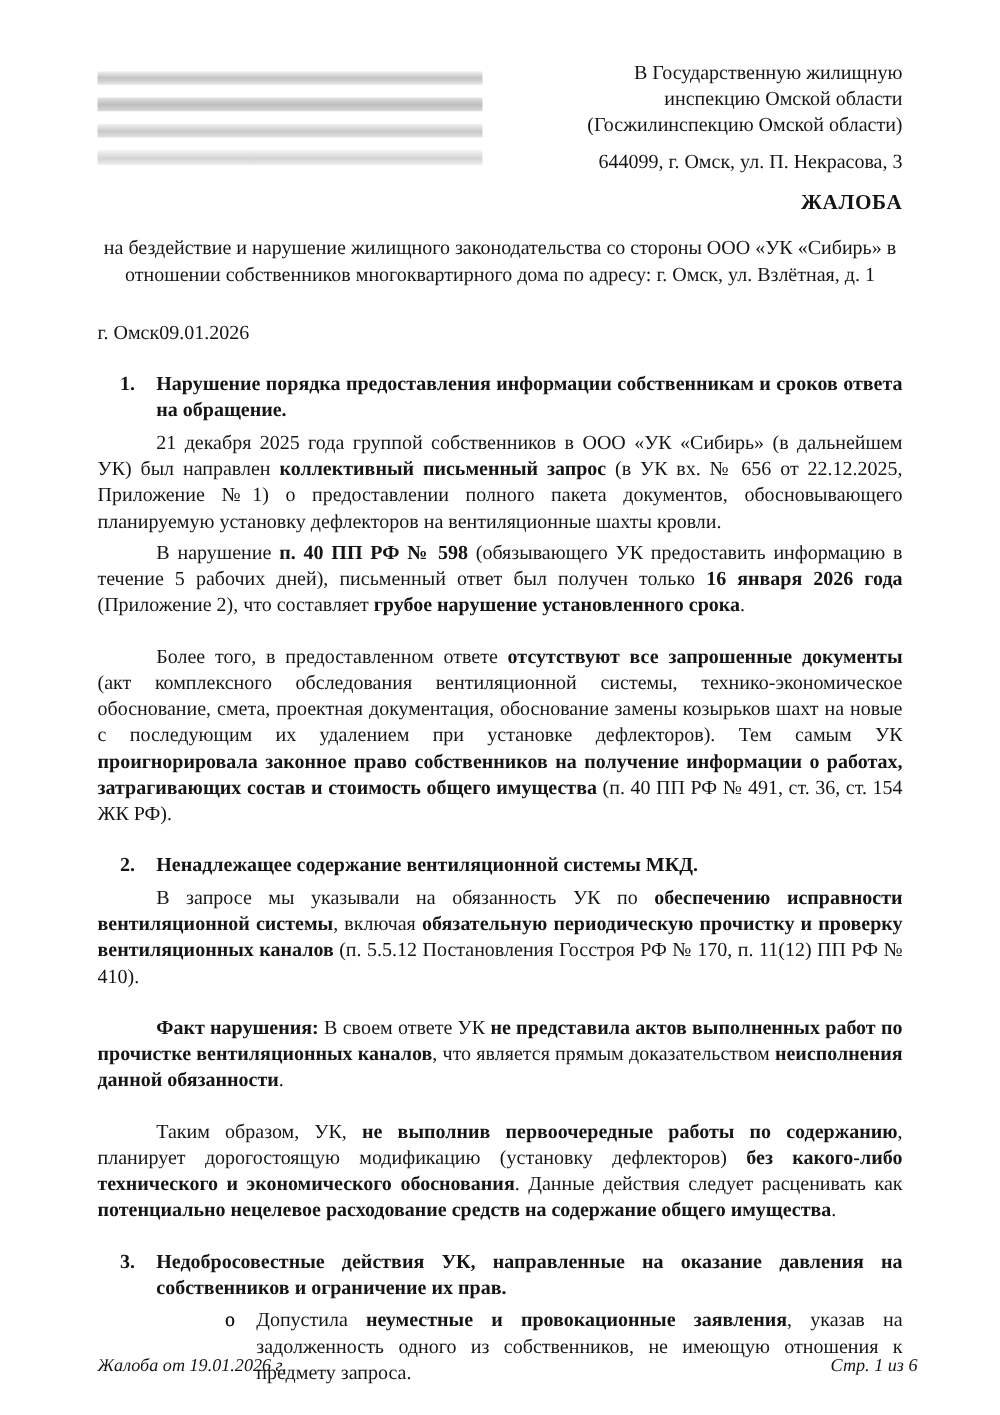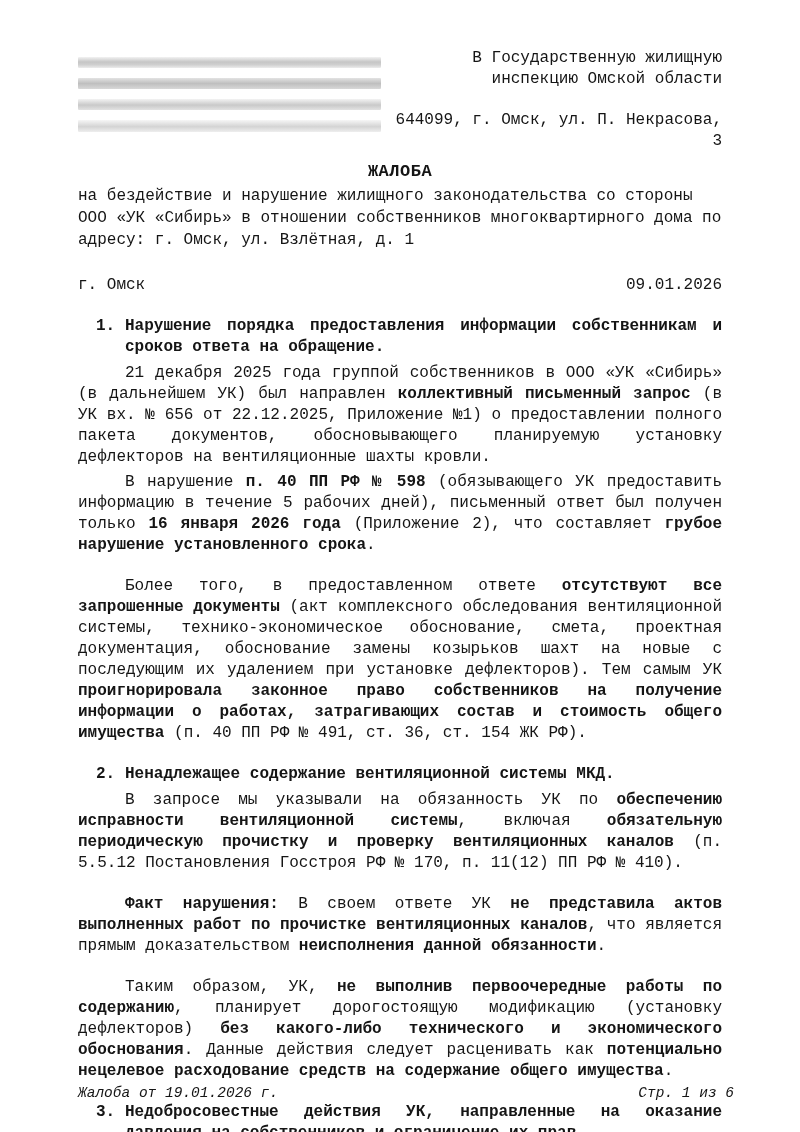--- a/index.html
+++ b/index.html
@@ -6,21 +6,21 @@
     margin: 0;
     padding: 0;
     background: #ffffff;
   }
   .page {
     position: relative;
     width: 800px;
     height: 1132px;
     margin: 0 auto;
     background: #ffffff;
-    font-family: Liberation Mono, monospace;
+    font-family: Liberation Serif, serif;
     font-size: 16px;
     line-height: 21px;
     color: #151515;
     box-sizing: border-box;
     padding: 48px 78px 0 78px;
     overflow: hidden;
   }
 
   
   .header {
@@ -40,42 +40,41 @@
   }
   .redacted-bar.r2 { background: linear-gradient(180deg, #e3e3e3 0%, #bfbfbf 50%, #d8d8d8 100%); }
   .redacted-bar.r3 { background: linear-gradient(180deg, #f3f3f3 0%, #c9c9c9 55%, #e2e2e2 100%); }
   .redacted-bar.r4 { background: linear-gradient(180deg, #f6f6f6 0%, #d4d4d4 55%, #eeeeee 100%); height: 12px; }
 
   .recipient-block {
     text-align: right;
     line-height: 21px;
   }
   .recipient-address {
-    margin-top: 20px;
+    margin-top: 8px;
   }
 
   
   .doc-title {
     margin-top: 9px;
-    text-align: center;
+    text-align: right;
     font-weight: bold;
     font-size: 17px;
     letter-spacing: 0.5px;
   }
   .doc-subtitle {
-    margin-top: 3px;
-    text-align: left;
+    margin-top: 16px;
+    text-align: center;
     line-height: 22px;
   }
 
   
   .meta-row {
     margin-top: 24px;
     display: flex;
-    justify-content: space-between;
   }
 
   
   .sec-h {
     position: relative;
     margin: 20px 0 5px 0;
     padding-left: 47px;
     font-weight: bold;
   }
   .sec-h .num {
@@ -127,20 +126,21 @@
   <div class="header">
     <div class="redacted-block">
       <div class="redacted-bar r1"></div>
       <div class="redacted-bar r2"></div>
       <div class="redacted-bar r3"></div>
       <div class="redacted-bar r4"></div>
     </div>
     <div class="recipient-block">
       <div>В Государственную жилищную</div>
       <div>инспекцию Омской области</div>
+      <div>(Госжилинспекцию Омской области)</div>
       <div class="recipient-address">644099, г. Омск, ул. П. Некрасова, 3</div>
     </div>
   </div>
 
   <div class="doc-title">ЖАЛОБА</div>
   <div class="doc-subtitle">на бездействие и нарушение жилищного законодательства со стороны ООО «УК «Сибирь» в отношении собственников многоквартирного дома по адресу: г. Омск, ул. Взлётная, д. 1</div>
 
   <div class="meta-row">
     <span>г. Омск</span>
     <span>09.01.2026</span>

